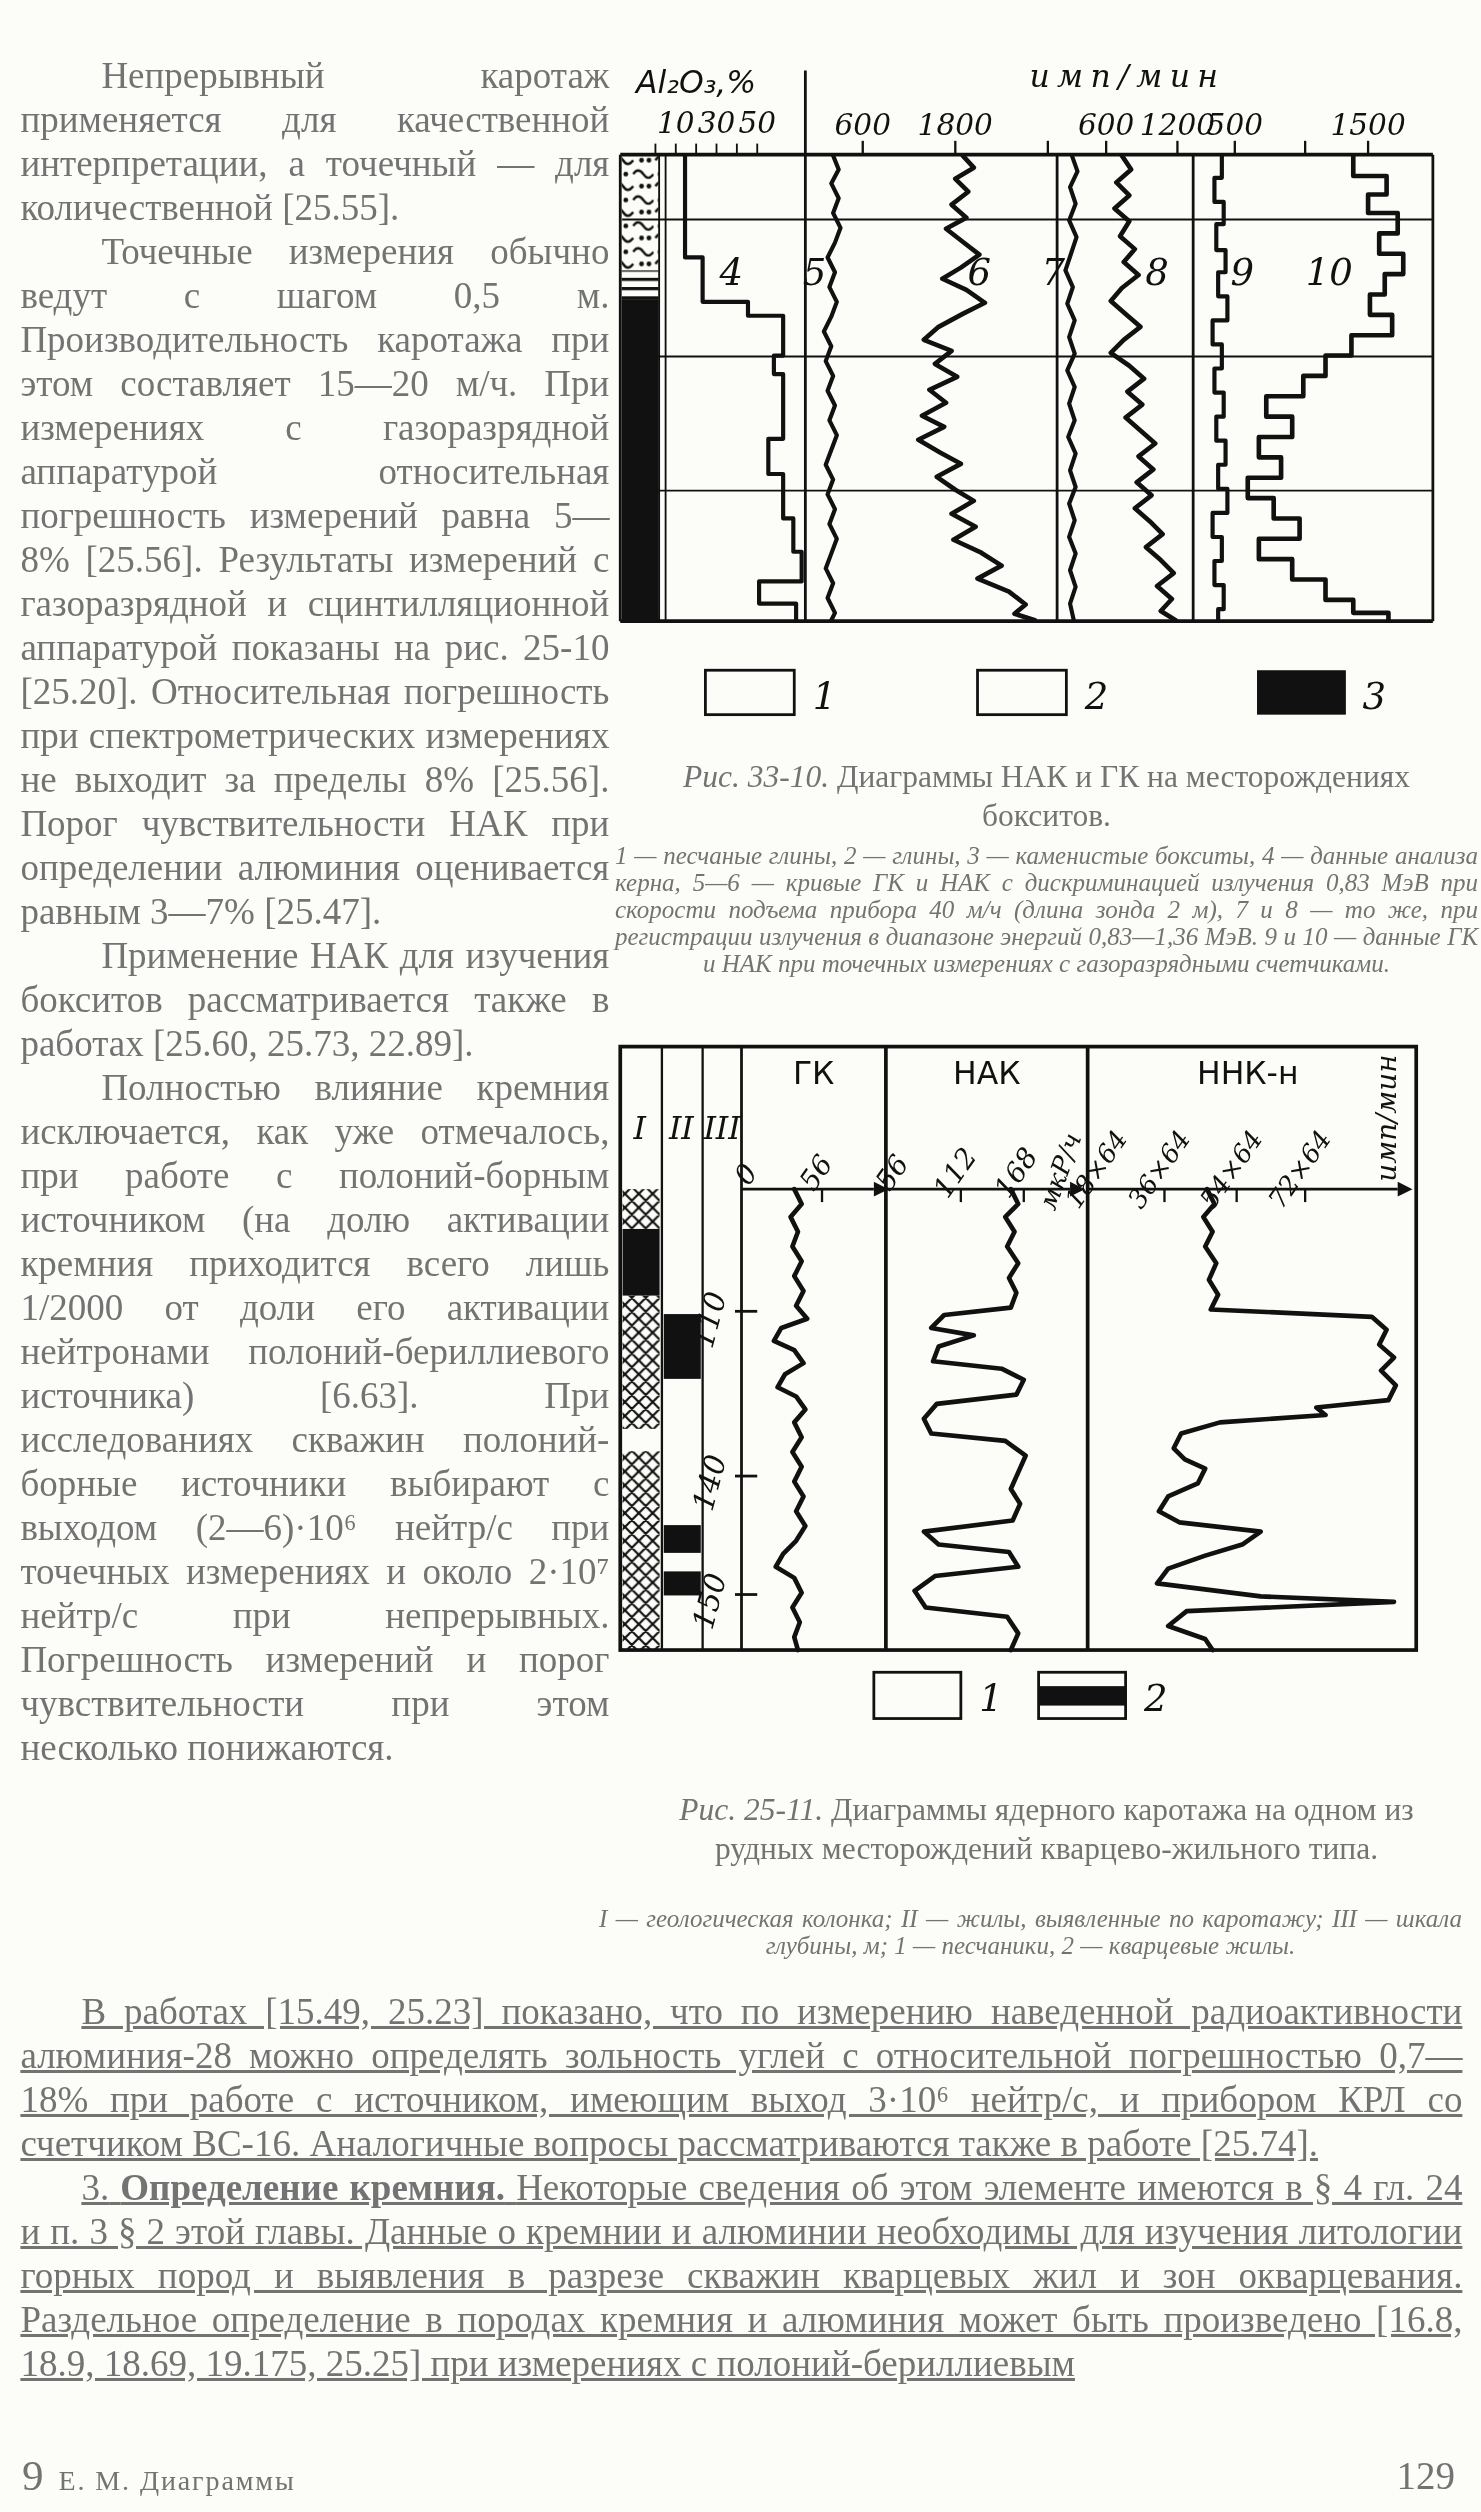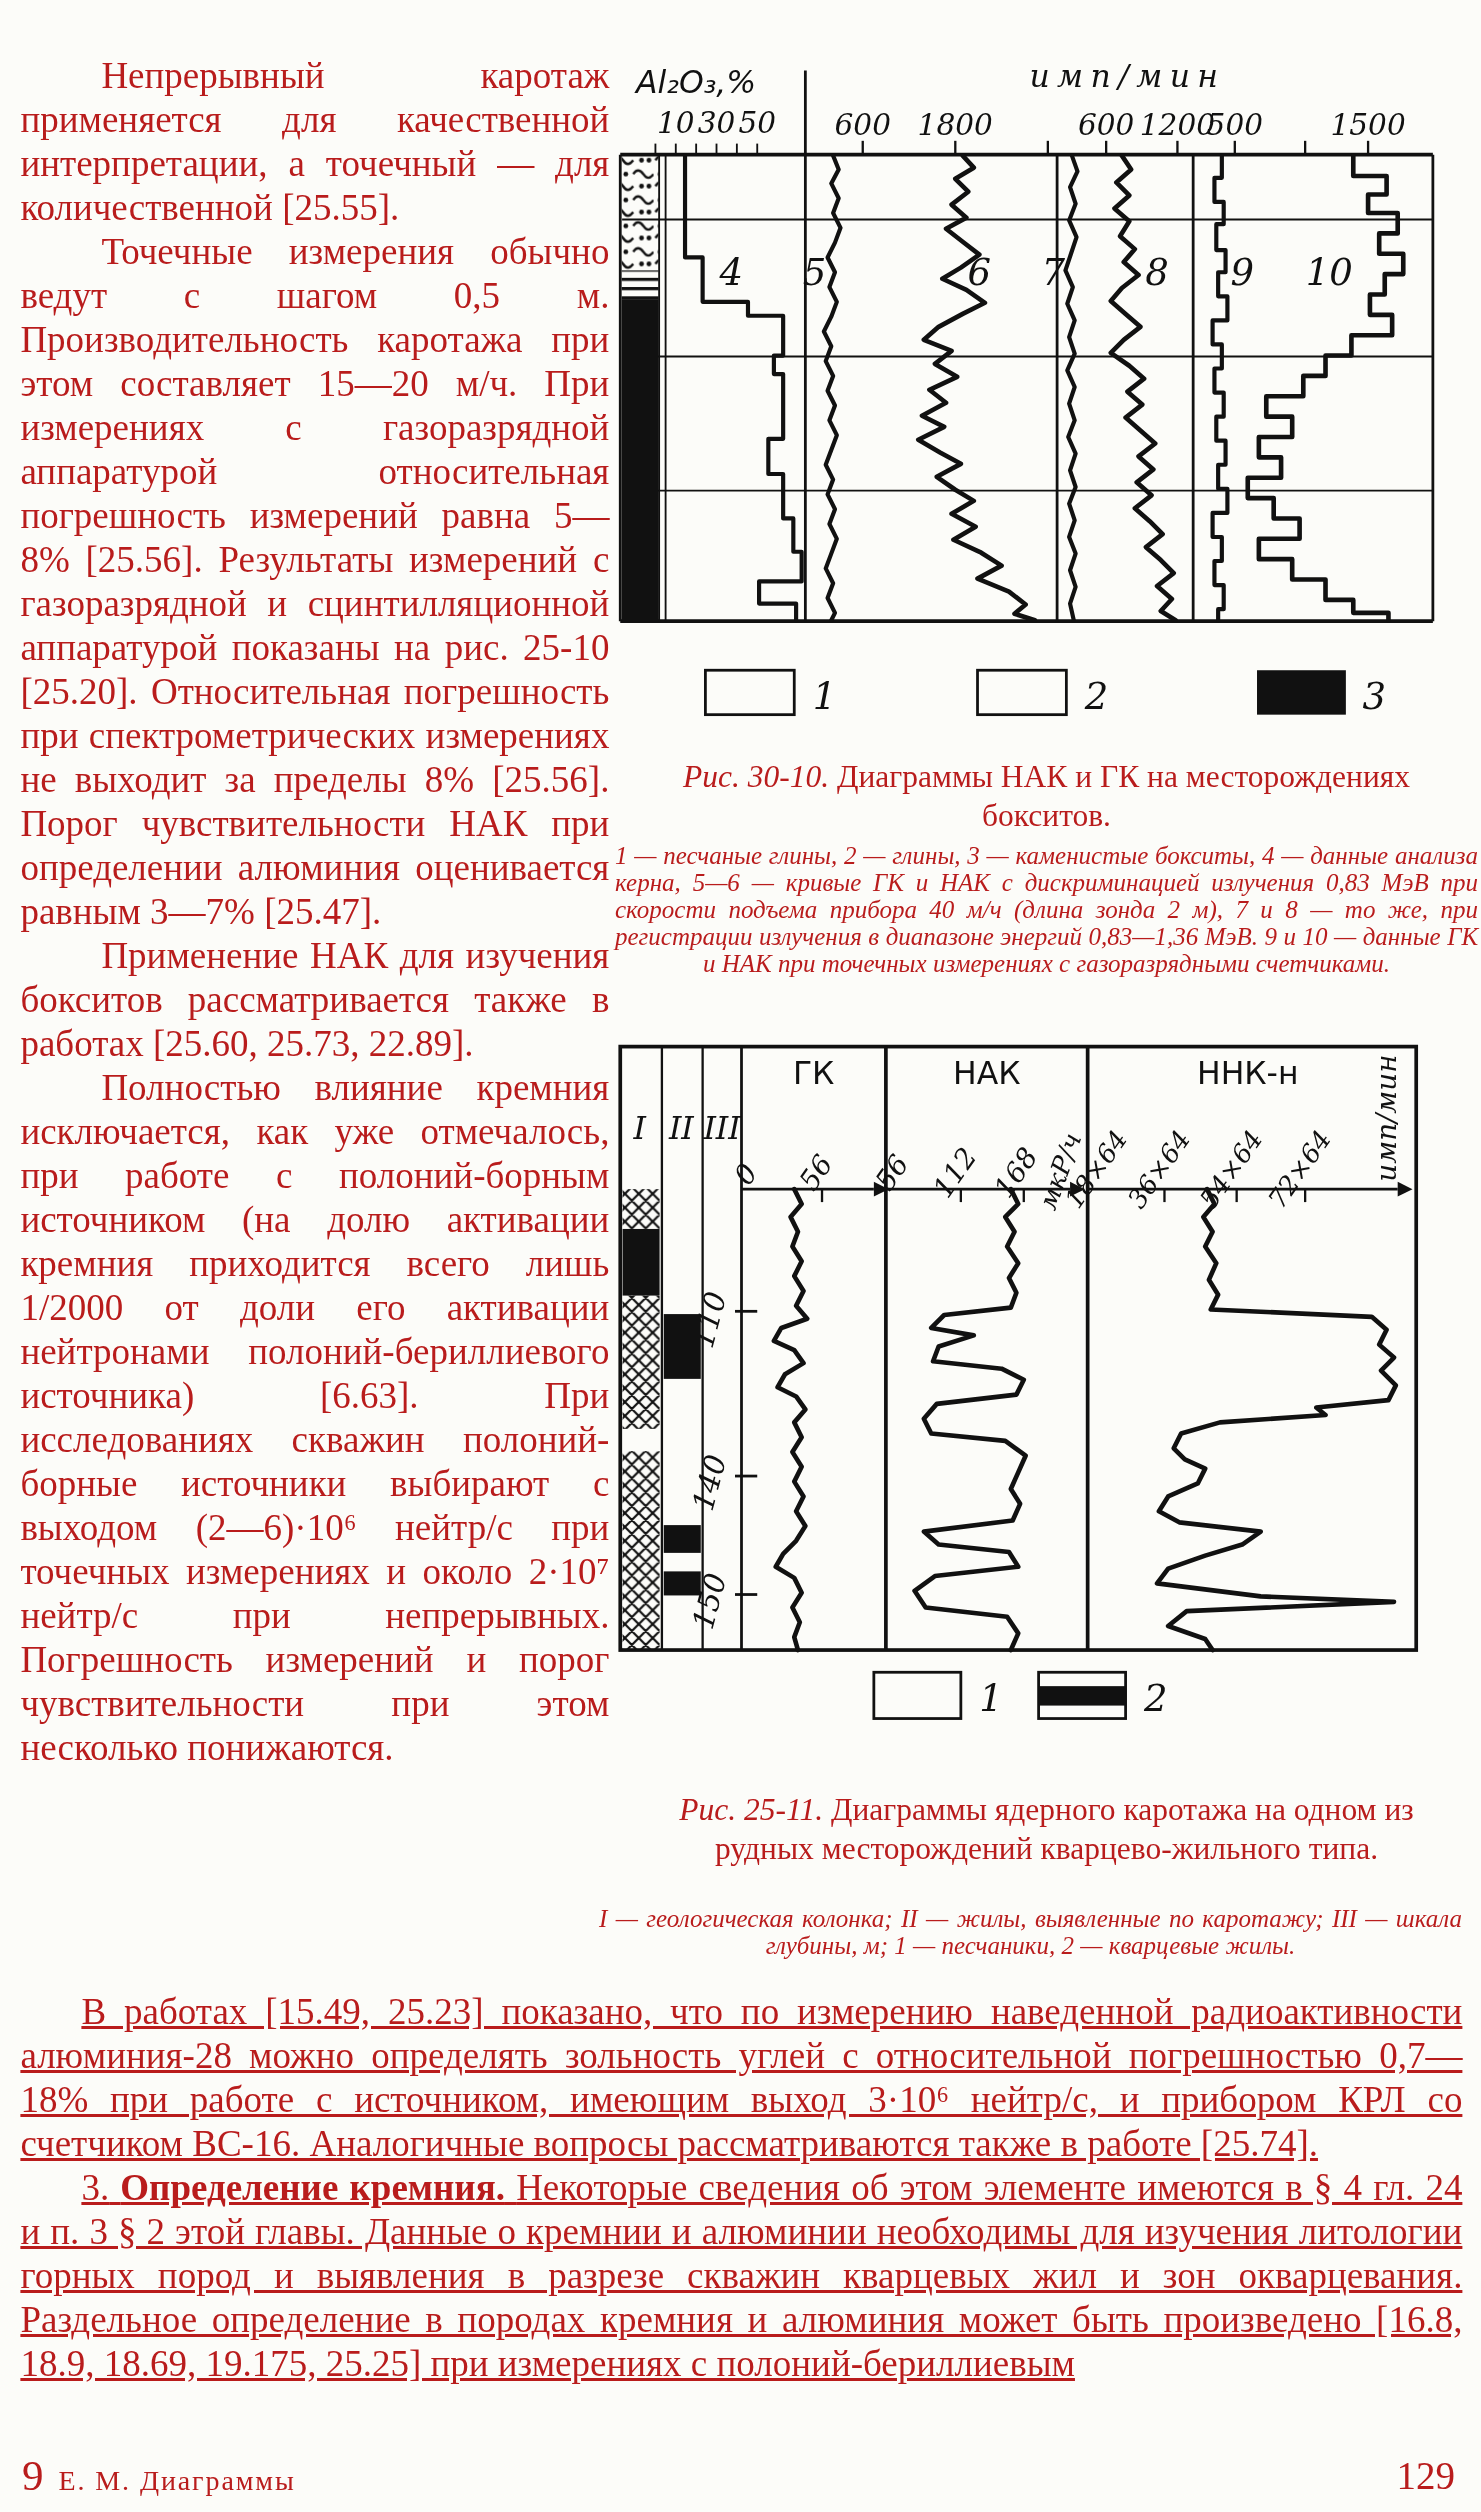--- a/index.html
+++ b/index.html
@@ -1,16 +1,16 @@
 <!DOCTYPE html>
 <html style="font-size:15px"><head>
 <meta charset="utf-8">
 <style>
   html,body{margin:0;padding:0;background:#d8d6d0;}
-  .page{position:relative;width:1481px;height:2512px;background:#fcfcf9;color:#b91c1c;
+  .page{position:relative;width:1481px;height:2512px;background:#fcfcf9;color:#737373;
         font-family:"Liberation Serif",serif;overflow:hidden;}
   
   .col-left{position:absolute;left:20.4px;top:54px;width:589px;
             font-size:37px;line-height:44px;text-align:justify;}
   .col-left p{margin:0;text-indent:81px;}
   .bottom-block{position:absolute;left:20.4px;top:1990px;width:1442px;
             font-size:37px;line-height:44px;text-align:justify;text-decoration:underline;}
   .bottom-block p{margin:0;text-indent:61px;}
   .fig-cap{position:absolute;text-align:center;font-size:31.5px;line-height:39px;}
   .fig-cap .figref{font-style:italic;}
@@ -146,21 +146,21 @@
       <rect class="box" x="102" y="684" width="96" height="48" fill="url(#p-sandclay)"></rect>
       <text class="it40" x="218" y="726">1</text>
       <rect class="box" x="396" y="684" width="96" height="48" fill="url(#p-hlines)"></rect>
       <text class="it40" x="512" y="726">2</text>
       <rect x="698" y="684" width="96" height="48" fill="#111"></rect>
       <text class="it40" x="812" y="726">3</text>
     </g>
   </svg>
 
   <div class="fig-cap cap10">
-    <span class="figref">Рис. 30-10.</span>
+    <span class="figref">Рис. 33-10.</span>
     <span>Диаграммы НАК и ГК на месторождениях бокситов.</span>
   </div>
   <div class="fig-note note10">1 — песчаные глины, 2 — глины, 3 — каменистые бокситы, 4 — данные анализа керна, 5—6 — кривые ГК и НАК с дискриминацией излучения 0,83 МэВ при скорости подъема прибора 40 м/ч (длина зонда 2 м), 7 и 8 — то же, при регистрации излучения в диапазоне энергий 0,83—1,36 МэВ. 9 и 10 — данные ГК и НАК при точечных измерениях с газоразрядными счетчиками.</div>
 
   <svg class="fig fig11" width="870" height="685" viewBox="0 0 940 740">
 
     <g>
       <rect x="10" y="6" width="860" height="652" fill="none" class="s4"></rect>
       <line class="s25" x1="55" y1="6" x2="55" y2="658"></line>
       <line class="s25" x1="99" y1="6" x2="99" y2="658"></line>

